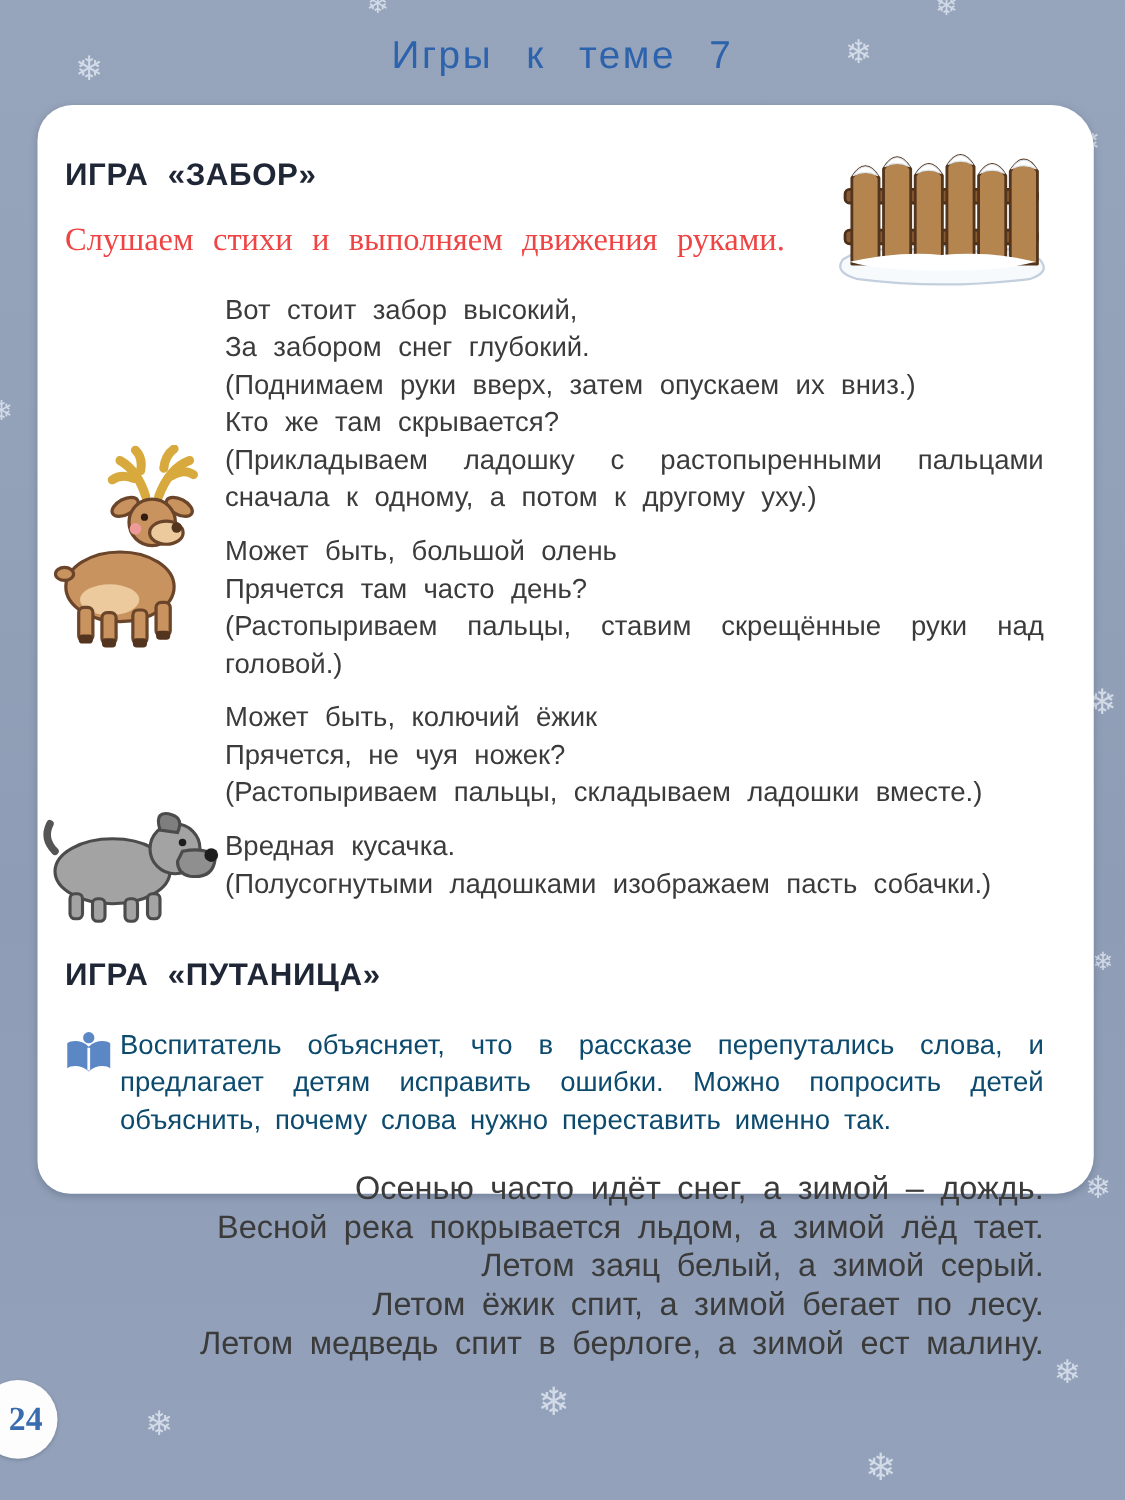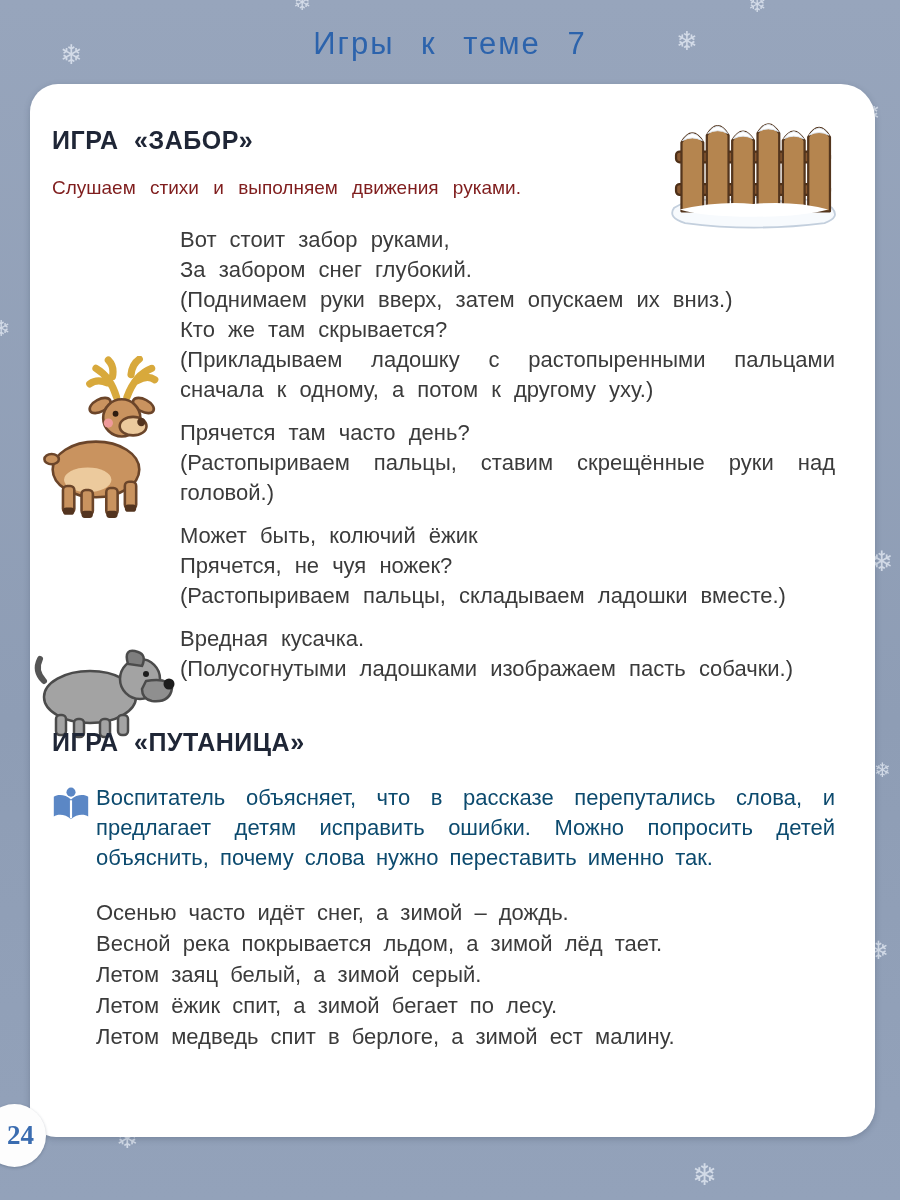--- a/index.html
+++ b/index.html
@@ -24,45 +24,46 @@
     color:#2c63ac;
     font-size:31px;
     font-weight:normal;
     letter-spacing:2px;
     word-spacing:16px;
     margin:0;
   }
   .card{
     position:absolute;
     left:30px;top:84px;
-    width:845px;height:1053px;
+    width:845px;height:871px;
     background:#ffffff;
     border-radius:28px 34px 30px 26px;
     box-shadow:0 2px 6px rgba(40,55,80,.25);
   }
   .card-inner{
     position:relative;
     height:100%;
     padding:42px 40px 0 22px;
     box-sizing:border-box;
   }
   .section-title{
     margin:0;
     color:#1f2636;
     font-size:25px;
     font-weight:bold;
     letter-spacing:.5px;
     word-spacing:8px;
   }
   .intro{
     margin:22px 0 0 0;
-    font-size:19px;
-    color:#7f1d1d;
+    font-size:26px;
+    color:#ef4444;
     word-spacing:9px;
     max-width:600px;
+    font-family:Liberation Serif, serif;
   }
   .poem{
     margin:26px 0 0 128px;
     width:655px;
     font-size:22px;
     line-height:30px;
     color:#3b3b3b;
   }
   .stanza{margin-bottom:13px;}
   .stanza:last-child{margin-bottom:0;}
@@ -83,23 +84,24 @@
     flex:1;
     margin:0;
     font-size:22px;
     line-height:30px;
     color:#0c4a6e;
     text-align:justify;
     word-spacing:5px;
   }
   .sentences{
     margin:24px 0 12px 44px;
-    font-size:22px;
+    font-size:26px;
     line-height:31px;
     color:#3b3b3b;
+    text-align:right;
   }
   .sentence{word-spacing:6px;}
   .fence-illustration{
     position:absolute;
     right:36px;top:16px;
     width:172px;height:132px;
   }
   .deer-illustration{
     position:absolute;
     left:6px;top:272px;
@@ -225,27 +227,28 @@
     </svg>
 
     <div class="card-inner">
 
       <h2 class="section-title">ИГРА «ЗАБОР»</h2>
 
       <p class="intro">Слушаем стихи и выполняем движения руками.</p>
 
       <div class="poem">
         <div class="stanza">
-          <div class="line">Вот стоит забор руками,</div>
+          <div class="line">Вот стоит забор высокий,</div>
           <div class="line">За забором снег глубокий.</div>
           <div class="line">(Поднимаем руки вверх, затем опускаем их вниз.)</div>
           <div class="line">Кто же там скрывается?</div>
           <div class="line">(Прикладываем ладошку с растопыренными пальцами сначала к одному, а потом к другому уху.)</div>
         </div>
         <div class="stanza">
+          <div class="line">Может быть, большой олень</div>
           <div class="line">Прячется там часто день?</div>
           <div class="line">(Растопыриваем пальцы, ставим скрещённые руки над головой.)</div>
         </div>
         <div class="stanza">
           <div class="line">Может быть, колючий ёжик</div>
           <div class="line">Прячется, не чуя ножек?</div>
           <div class="line">(Растопыриваем пальцы, складываем ладошки вместе.)</div>
         </div>
         <div class="stanza">
           <div class="line">Вредная кусачка.</div>

